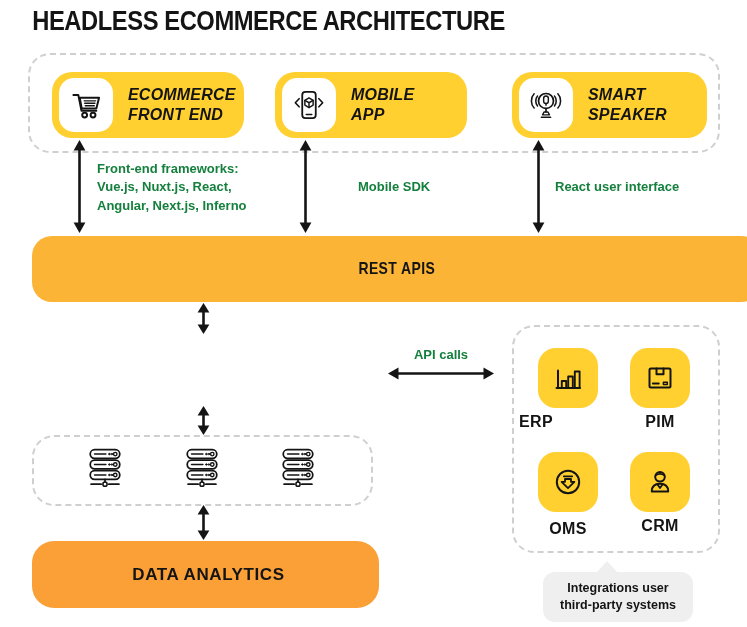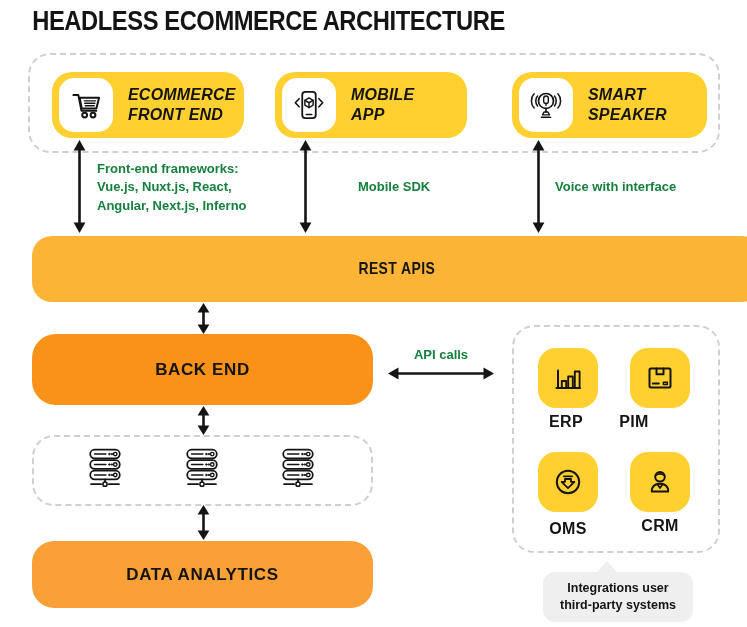--- a/index.html
+++ b/index.html
@@ -39,21 +39,21 @@
     position:absolute; left:76px; top:0; height:100%;
     display:flex; align-items:center;
     font-size:16px; font-weight:800; line-height:1.22; letter-spacing:0.2px;font-style:italic;
   }
 
   .bar {
     position:absolute; display:flex; align-items:center; justify-content:center;
   }
   .rest-bar  { left:32px; top:236px; width:730px; height:66px; background:#FBB435; border-radius:20px;align-items:center; }
   .backend-bar   { left:32px; top:334px; width:341px; height:71px; background:#FA9119; border-radius:24px; }
-  .analytics-bar { left:32px; top:541px; width:341px; height:67px; background:#FAA037; border-radius:22px; }
+  .analytics-bar { left:32px; top:541px; width:341px; height:67px; background:#FAA037; border-radius:22px;padding-left:6px; }
   .bar-label { font-size:17px; font-weight:800; letter-spacing:0.6px; }
   .bar-label.condensed span { display:inline-block; transform:scaleX(0.82); transform-origin:center; letter-spacing:0.5px; }
 
   .note {
     position:absolute; font-size:13px; font-weight:600; line-height:1.42; color:#15803d;
   }
   .note-frameworks { left:97px;  top:160px; }
   .note-mobile     { left:322px; top:178px;margin-left:36px; }
   .note-voice      { left:555px; top:178px; }
   .note-api-calls  { left:388px; top:346px; width:106px; text-align:center; font-weight:600; }
@@ -65,22 +65,22 @@
     display:flex; align-items:center; justify-content:center;
   }
   .tile-erp { left:538px; top:348px; }
   .tile-pim { left:630px; top:348px; }
   .tile-oms { left:538px; top:452px; }
   .tile-crm { left:630px; top:452px; }
   .tile-label {
     position:absolute; width:60px; text-align:center;
     font-size:16px; font-weight:800; letter-spacing:0.4px;
   }
-  .tl-erp { left:536px; top:413px; }
-  .tl-pim { left:604px; top:413px; }
+  .tl-erp { left:506px; top:413px; }
+  .tl-pim { left:630px; top:413px; }
   .tl-oms { left:538px; top:520px; }
   .tl-crm { left:630px; top:517px; }
 
   .server-icon { position:absolute; top:447px; }
   .server-1 { left:85px; }
   .server-2 { left:182px; }
   .server-3 { left:278px; }
 
   .bubble {
     position:absolute; left:543px; top:572px; width:150px; height:50px;
@@ -167,35 +167,32 @@
   <svg class="arrow" style="left:530.5px; top:140px;" width="15" height="93" viewBox="0 0 15 93">
     <line x1="7.5" y1="9" x2="7.5" y2="84" stroke="#141414" stroke-width="2.6"></line>
     <polygon points="7.5,0 1.6,10.5 13.4,10.5" fill="#141414"></polygon>
     <polygon points="7.5,93 1.6,82.5 13.4,82.5" fill="#141414"></polygon>
   </svg>
 
   <div class="note note-frameworks preline">Front-end frameworks:
 Vue.js, Nuxt.js, React,
 Angular, Next.js, Inferno</div>
   <div class="note note-mobile">Mobile SDK</div>
-  <div class="note note-voice">Voice with interface</div>
+  <div class="note note-voice">React user interface</div>
 
   <div class="bar rest-bar">
     <div class="bar-label condensed"><span>REST APIS</span></div>
   </div>
 
   <svg class="arrow" style="left:195.5px; top:303px;" width="15" height="31" viewBox="0 0 15 31">
     <line x1="7.5" y1="8" x2="7.5" y2="23" stroke="#141414" stroke-width="2.6"></line>
     <polygon points="7.5,0 1.6,9.5 13.4,9.5" fill="#141414"></polygon>
     <polygon points="7.5,31 1.6,21.5 13.4,21.5" fill="#141414"></polygon>
   </svg>
 
-  <div class="bar backend-bar">
-    <div class="bar-label">BACK END</div>
-  </div>
 
   <div class="note note-api-calls">API calls</div>
   <svg class="arrow" style="left:388px; top:366px;" width="106" height="15" viewBox="0 0 106 15">
     <line x1="9" y1="7.5" x2="97" y2="7.5" stroke="#141414" stroke-width="2.6"></line>
     <polygon points="0,7.5 10.5,1.6 10.5,13.4" fill="#141414"></polygon>
     <polygon points="106,7.5 95.5,1.6 95.5,13.4" fill="#141414"></polygon>
   </svg>
 
   <div class="dashed-panel integrations-panel"></div>
 

